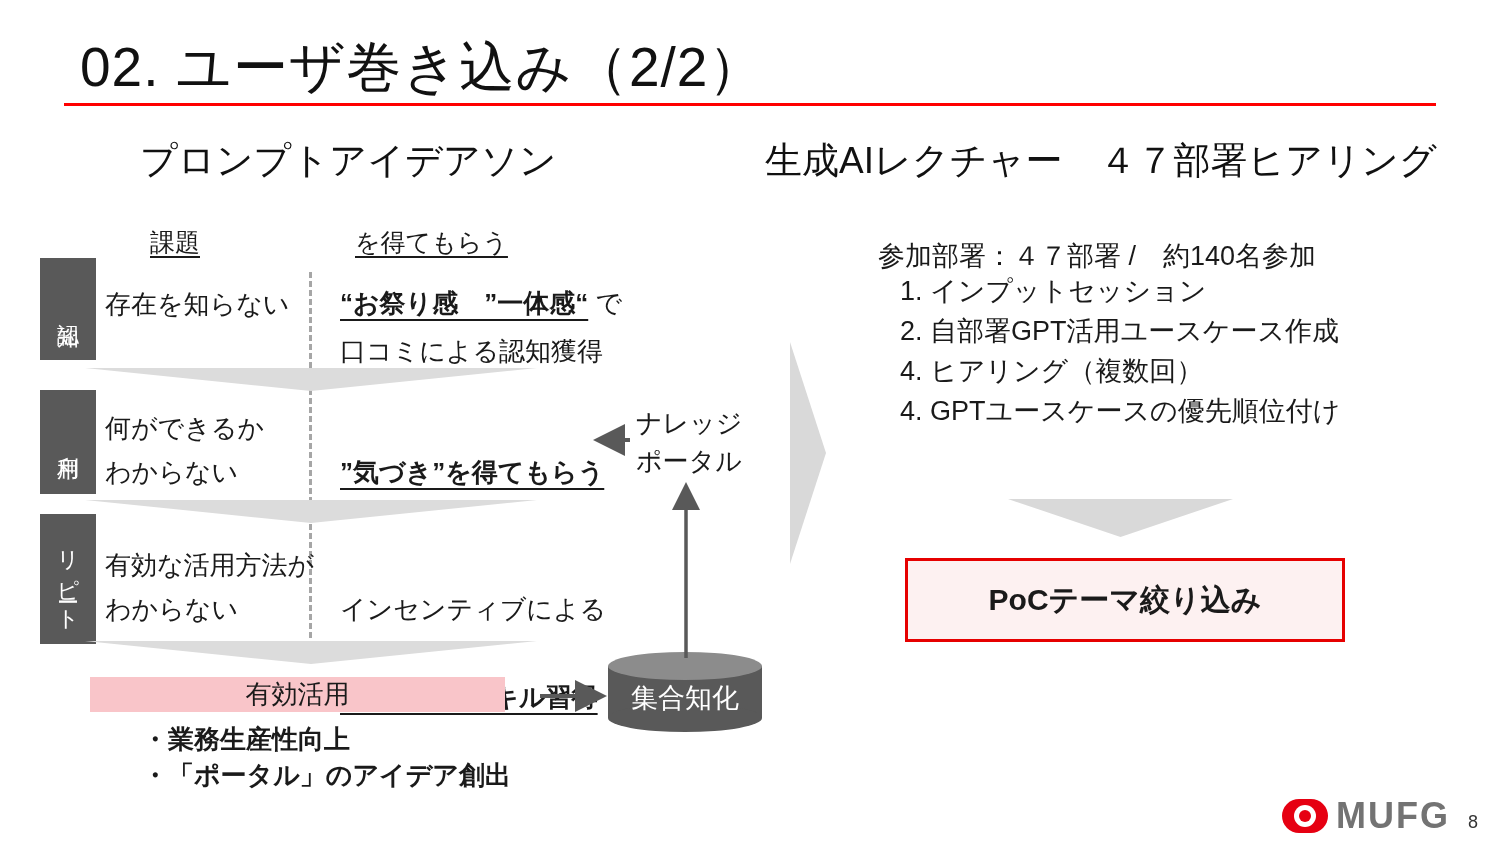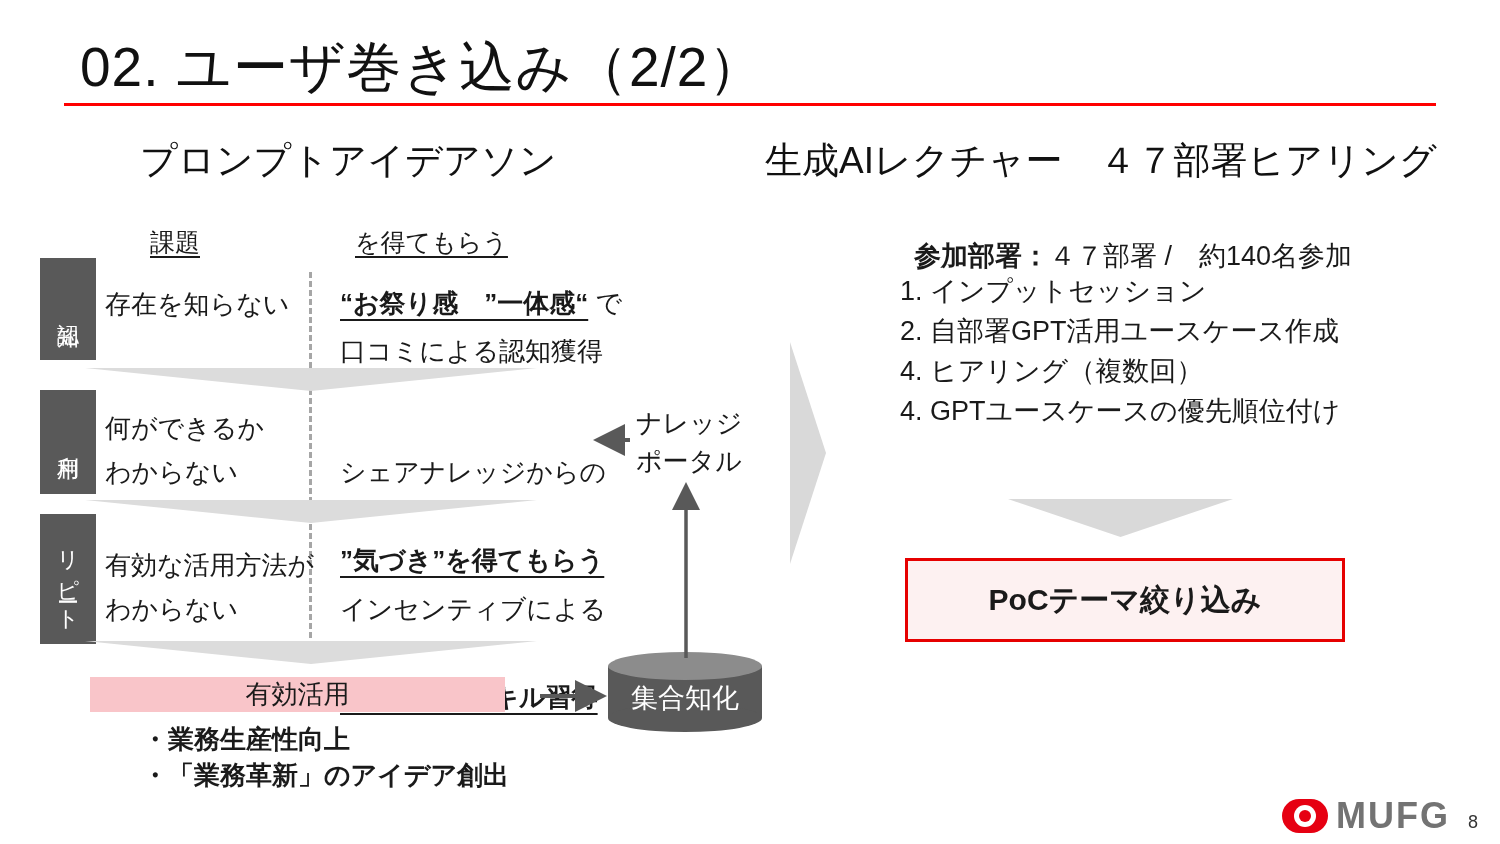--- a/index.html
+++ b/index.html
@@ -67,21 +67,21 @@
   .cyl .bottom{position:absolute;left:0;top:52px;width:154px;height:28px;border-radius:50%;background:#595959;}
   .cyl .top{position:absolute;left:0;top:0;width:154px;height:28px;border-radius:50%;background:#8c8c8c;}
   .cyl .lbl{position:absolute;left:0;top:28px;width:154px;text-align:center;color:#ffffff;font-size:27px;}
 
   
   .big-tri{left:790px;top:342px;width:36px;height:222px;background:#d9d9d9;
            clip-path:polygon(0 0,100% 50%,0 100%);}
 
   
   .participants{left:878px;top:238px;font-size:27px;}
-  .participants b{font-weight:bold;margin-left:36px;}
+  .participants b{font-weight:normal;}
   .steps{left:900px;top:271px;font-size:27px;line-height:40px;}
   .down-tri{left:1008px;top:499px;width:225px;height:38px;background:#d9d9d9;
             clip-path:polygon(0 0,100% 0,50% 100%);}
   .poc-box{left:905px;top:558px;width:434px;height:78px;background:#fdf1f1;
            border:3px solid #e60000;display:flex;align-items:center;justify-content:center;
            font-size:30px;font-weight:bold;}
 
   
   .mufg{left:1282px;top:795px;display:flex;align-items:center;}
   .mufg-mark{position:relative;width:46px;height:34px;background:#e60012;border-radius:17px;}
@@ -116,41 +116,40 @@
   <div class="abs cell effect eff-1b">口コミによる認知獲得</div>
 
   <div class="abs chev chev-1"></div>
 
   <div class="abs row-label lbl-2">
     <span>利用</span>
   </div>
   <div class="abs cell issue-2">何ができるか
 わからない</div>
   <div class="abs cell effect eff-2">
-    <div>シェアナレッジからの</div>
     <div class="em">”気づき”を得てもらう</div>
   </div>
 
   <div class="abs chev chev-2"></div>
 
   <div class="abs row-label lbl-3">
     <span>リピート</span>
   </div>
   <div class="abs cell issue-3">有効な活用方法が
 わからない</div>
   <div class="abs cell effect eff-3">
     <div>インセンティブによる</div>
     <div class="em">試行錯誤⇒スキル習得</div>
   </div>
 
   <div class="abs chev chev-3"></div>
 
   <div class="abs pink-bar">有効活用</div>
   <div class="abs bullet bullet-1">・業務生産性向上</div>
-  <div class="abs bullet bullet-2">・「業務革新」のアイデア創出</div>
+  <div class="abs bullet bullet-2">・「ポータル」のアイデア創出</div>
 
   <div class="abs kportal">ナレッジ
 ポータル</div>
 
   <div class="abs cyl">
     <div class="body"></div>
     <div class="bottom"></div>
     <div class="top"></div>
     <div class="lbl">集合知化</div>
   </div>

